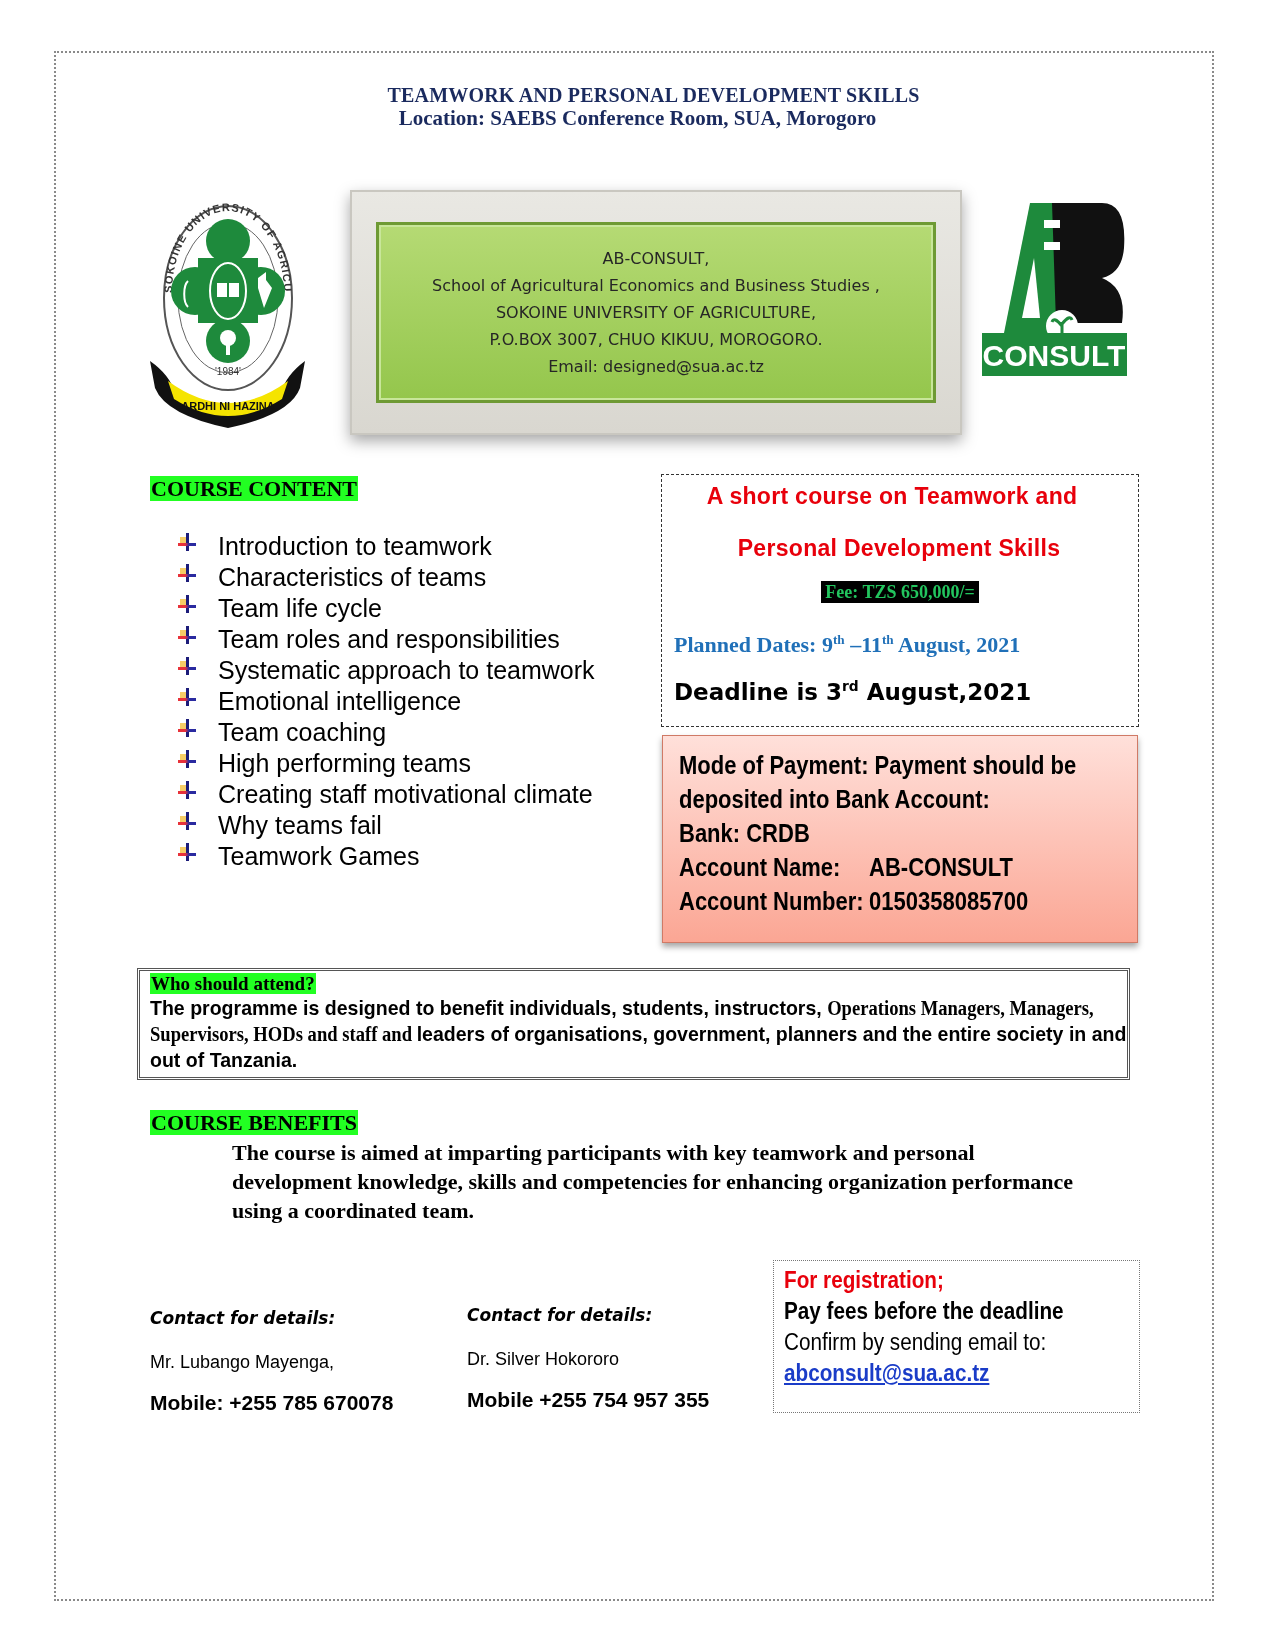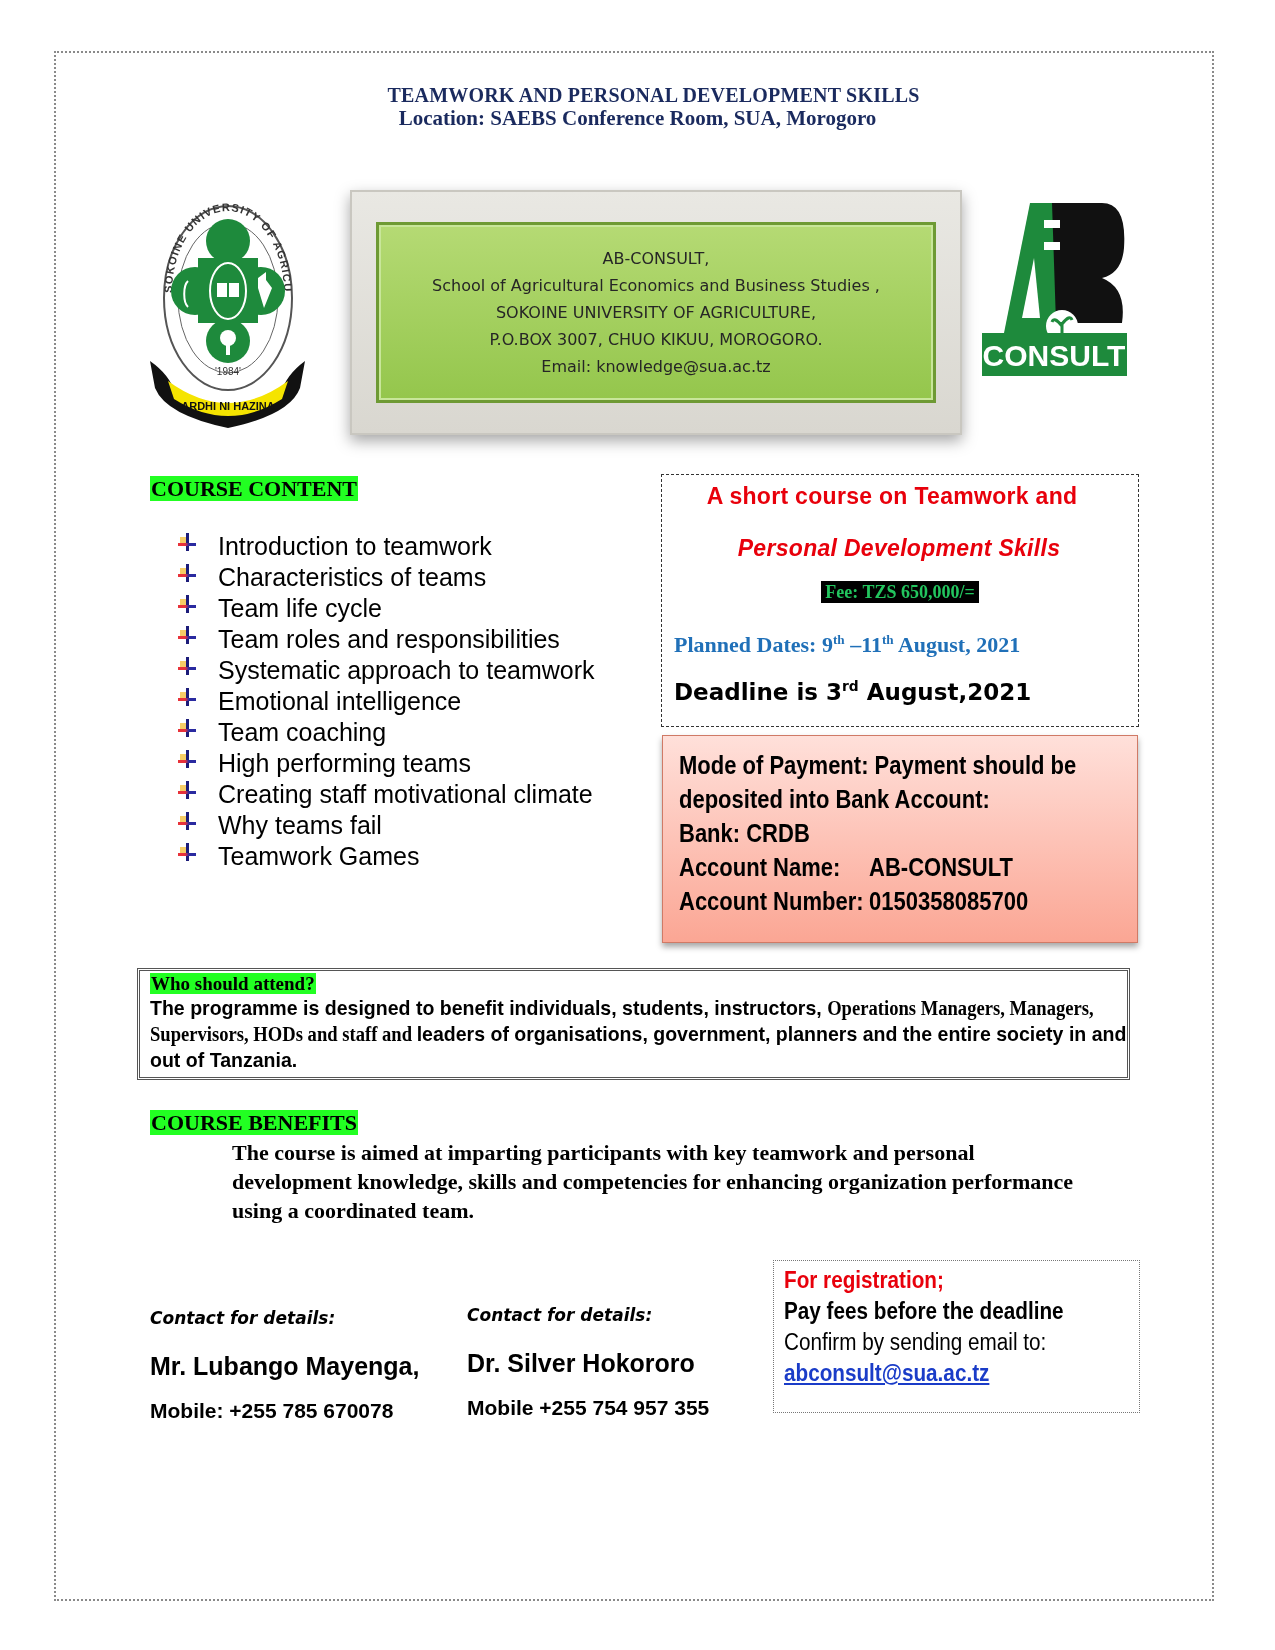--- a/index.html
+++ b/index.html
@@ -26,21 +26,21 @@
   .cc-item { display: flex; font-size: 25px; height: 31px; line-height: 31px; }
   .bullet { width: 22px; height: 22px; position: relative; margin-right: 20px; flex: 0 0 22px; }
   .bullet .v { position: absolute; left: 10px; top: 2px; width: 3px; height: 18px; background: #1c1c7a; }
   .bullet .h { position: absolute; left: 2px; top: 12px; width: 18px; height: 3px; background: linear-gradient(90deg, #e8323a 0%, #e8323a 40%, #2a2aa0 60%, #2a2aa0 100%); }
   .bullet .s { position: absolute; left: 4px; top: 6px; width: 6px; height: 6px; background: #f4c040; opacity: 0.8; }
 
   
   .course-box { position: absolute; left: 661px; top: 474px; width: 478px; height: 253px; border: 1.5px dashed #333; box-sizing: border-box; text-align: center; }
   .red-bold { color: #e8000b; font-weight: bold; font-size: 23px; letter-spacing: 0.3px; }
   .cb-l1 { position: absolute; left: 0; right: 16px; top: 8px; }
-  .cb-l2 { position: absolute; left: 0; right: 2px; top: 60px; font-style: italic; }
+  .cb-l2 { position: absolute; left: 0; right: 2px; top: 60px; }
   .fee { position: absolute; left: 0; right: 0; top: 107px; }
   .fee span { background: #000; color: #22c55e; font-family: "Liberation Serif", serif; font-weight: bold; font-size: 18px; padding: 1px 4px; }
   .dates { position: absolute; left: 12px; top: 157px; color: #2070b8; font-family: "Liberation Serif", serif; font-weight: bold; font-size: 22px; text-align: left; }
   .deadline { position: absolute; left: 12px; top: 203px; font-weight: bold; font-size: 23px; text-align: left; font-family: "DejaVu Sans", sans-serif; }
   sup { font-size: 0.6em; }
 
   
   .pay-box { position: absolute; left: 662px; top: 735px; width: 476px; height: 208px; background: linear-gradient(#ffe0da, #fba694); border: 1.5px solid #d07a66; box-shadow: 0 4px 6px rgba(0,0,0,0.35); box-sizing: border-box; padding: 12px 16px; }
   .pay-line { font-family: "Liberation Sans", sans-serif; font-weight: bold; font-size: 25px; line-height: 34px; transform: scaleX(0.88); transform-origin: left; white-space: nowrap; }
   .pay-line .tab { display: inline-block; width: 216px; }
@@ -50,21 +50,21 @@
   .attend-head { font-size: 19px; }
   .attend-text { font-family: "Liberation Sans", sans-serif; font-weight: bold; font-size: 21px; line-height: 26px; transform: scaleX(0.93); transform-origin: left; width: 1070px; }
   .attend-text .serif { font-family: "Liberation Serif", serif; font-size: 20px; }
 
   .ben-head { position: absolute; left: 150px; top: 1110px; font-size: 22px; }
   .ben-text { position: absolute; left: 232px; top: 1138px; width: 860px; font-family: "Liberation Serif", serif; font-weight: bold; font-size: 22px; line-height: 29px; }
 
   
   .contact { position: absolute; }
   .contact .lbl { font-family: "DejaVu Sans", sans-serif; font-style: italic; font-weight: bold; font-size: 17px; }
-  .contact .nm { font-family: "Liberation Sans", sans-serif; font-weight: bold; font-size: 25px; margin-top: 24px; }
+  .contact .nm { font-family: "Liberation Sans", sans-serif; font-weight: normal; font-size: 18px; margin-top: 24px; }
   .contact .ph { font-family: "Liberation Sans", sans-serif; font-weight: bold; font-size: 21px; margin-top: 18px; }
   .c1 { left: 150px; top: 1308px; }
   .c2 { left: 467px; top: 1305px; }
 
   .reg-box { position: absolute; left: 773px; top: 1260px; width: 367px; height: 153px; border: 1.5px dotted #777; box-sizing: border-box; padding: 4px 10px; }
   .reg-line { font-family: "Liberation Sans", sans-serif; font-size: 23px; line-height: 31px; transform: scaleX(0.9); transform-origin: left; white-space: nowrap; }
   .reg-red { color: #e8000b; font-weight: bold; }
   .reg-bold { font-weight: bold; }
   .reg-link { color: #1a3cc8; text-decoration: underline; font-weight: bold; }
 </style>
@@ -106,21 +106,21 @@
     <text x="78" y="247" text-anchor="middle" font-size="11" font-weight="bold" font-family="Liberation Sans, sans-serif" fill="#111">ARDHI NI HAZINA</text>
   </svg>
 </div>
 
 <div class="addr-frame">
   <div class="addr-inner">
     <div class="addr-line">AB-CONSULT,</div>
     <div class="addr-line">School of Agricultural Economics and Business Studies ,</div>
     <div class="addr-line">SOKOINE UNIVERSITY OF AGRICULTURE,</div>
     <div class="addr-line">P.O.BOX 3007, CHUO KIKUU, MOROGORO.</div>
-    <div class="addr-line">Email: knowledge@sua.ac.tz</div>
+    <div class="addr-line">Email: designed@sua.ac.tz</div>
   </div>
 </div>
 
 <div class="ab-logo">
   <svg width="145" height="180" viewBox="0 0 145 180">
     <path d="M20 145 L 48 5 L 74 5 L 74 145 Z" fill="#1e8a3c"></path>
     <path d="M40 120 L 52 60 L 58 120 Z" fill="#fff"></path>
     <path d="M70 5 L 120 5 Q 145 5 142 50 Q 140 75 120 80 Q 145 90 140 125 L 74 125 Z" fill="#111"></path>
     <rect x="62" y="22" width="16" height="8" fill="#fff"></rect>
     <rect x="62" y="44" width="16" height="8" fill="#fff"></rect>

